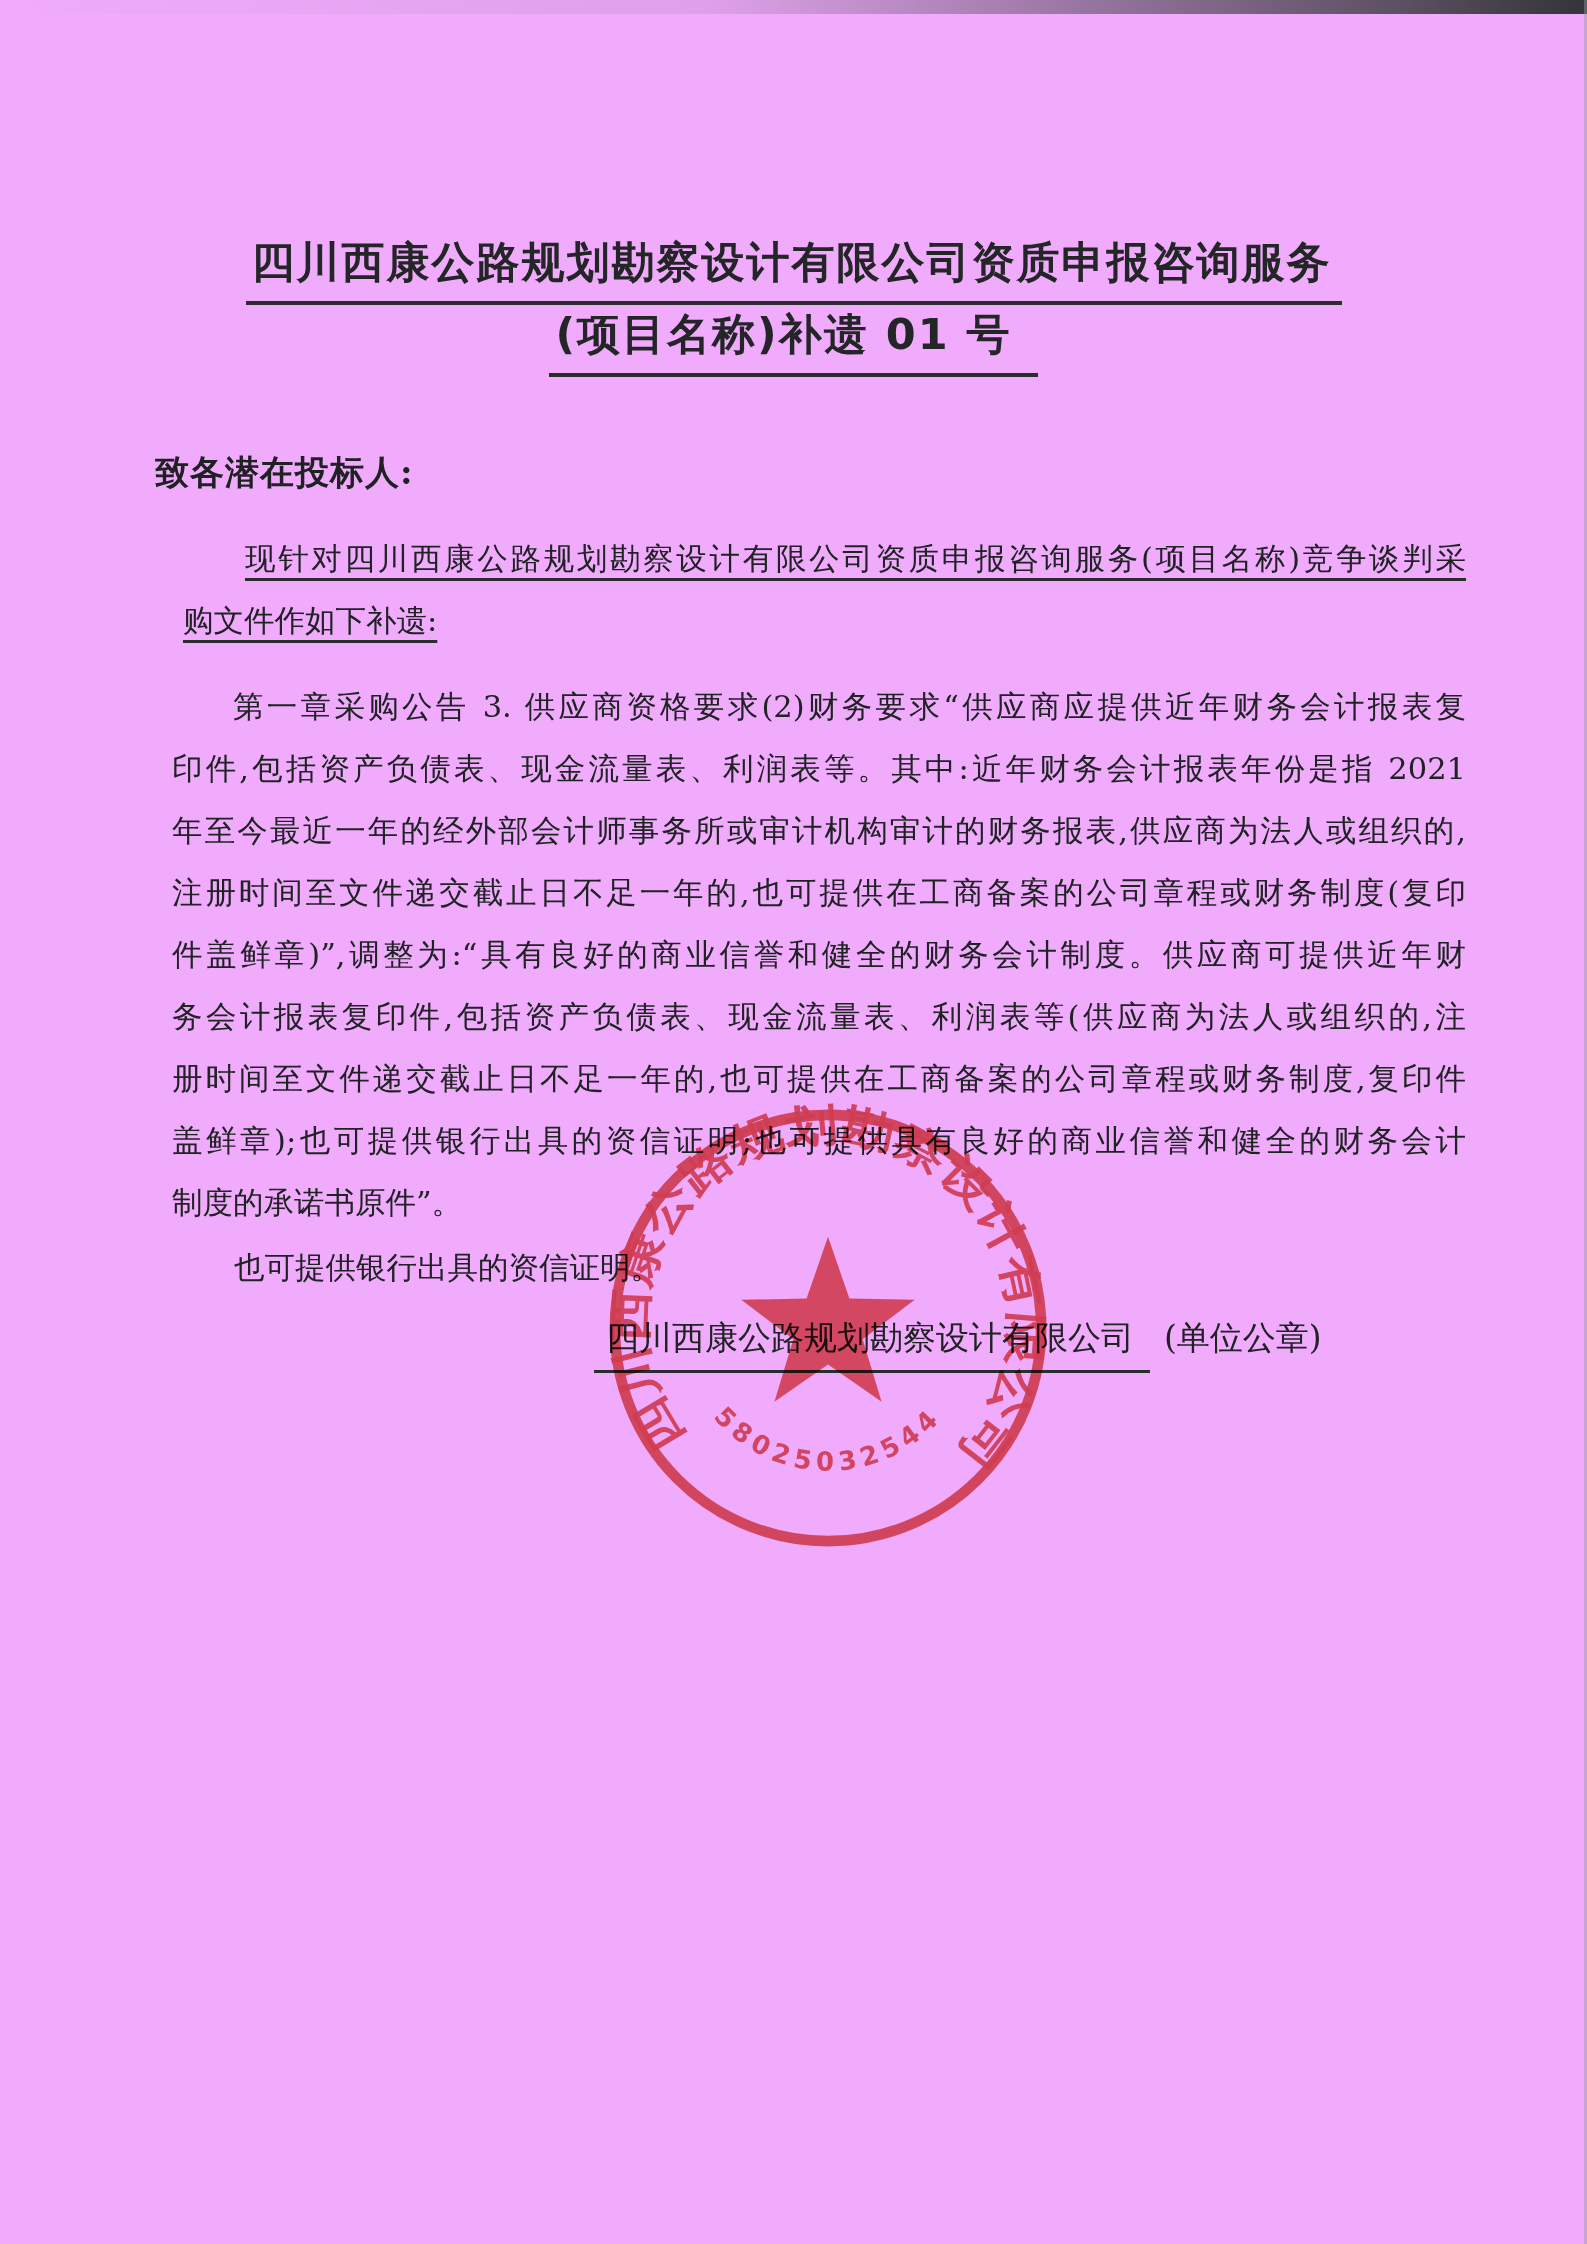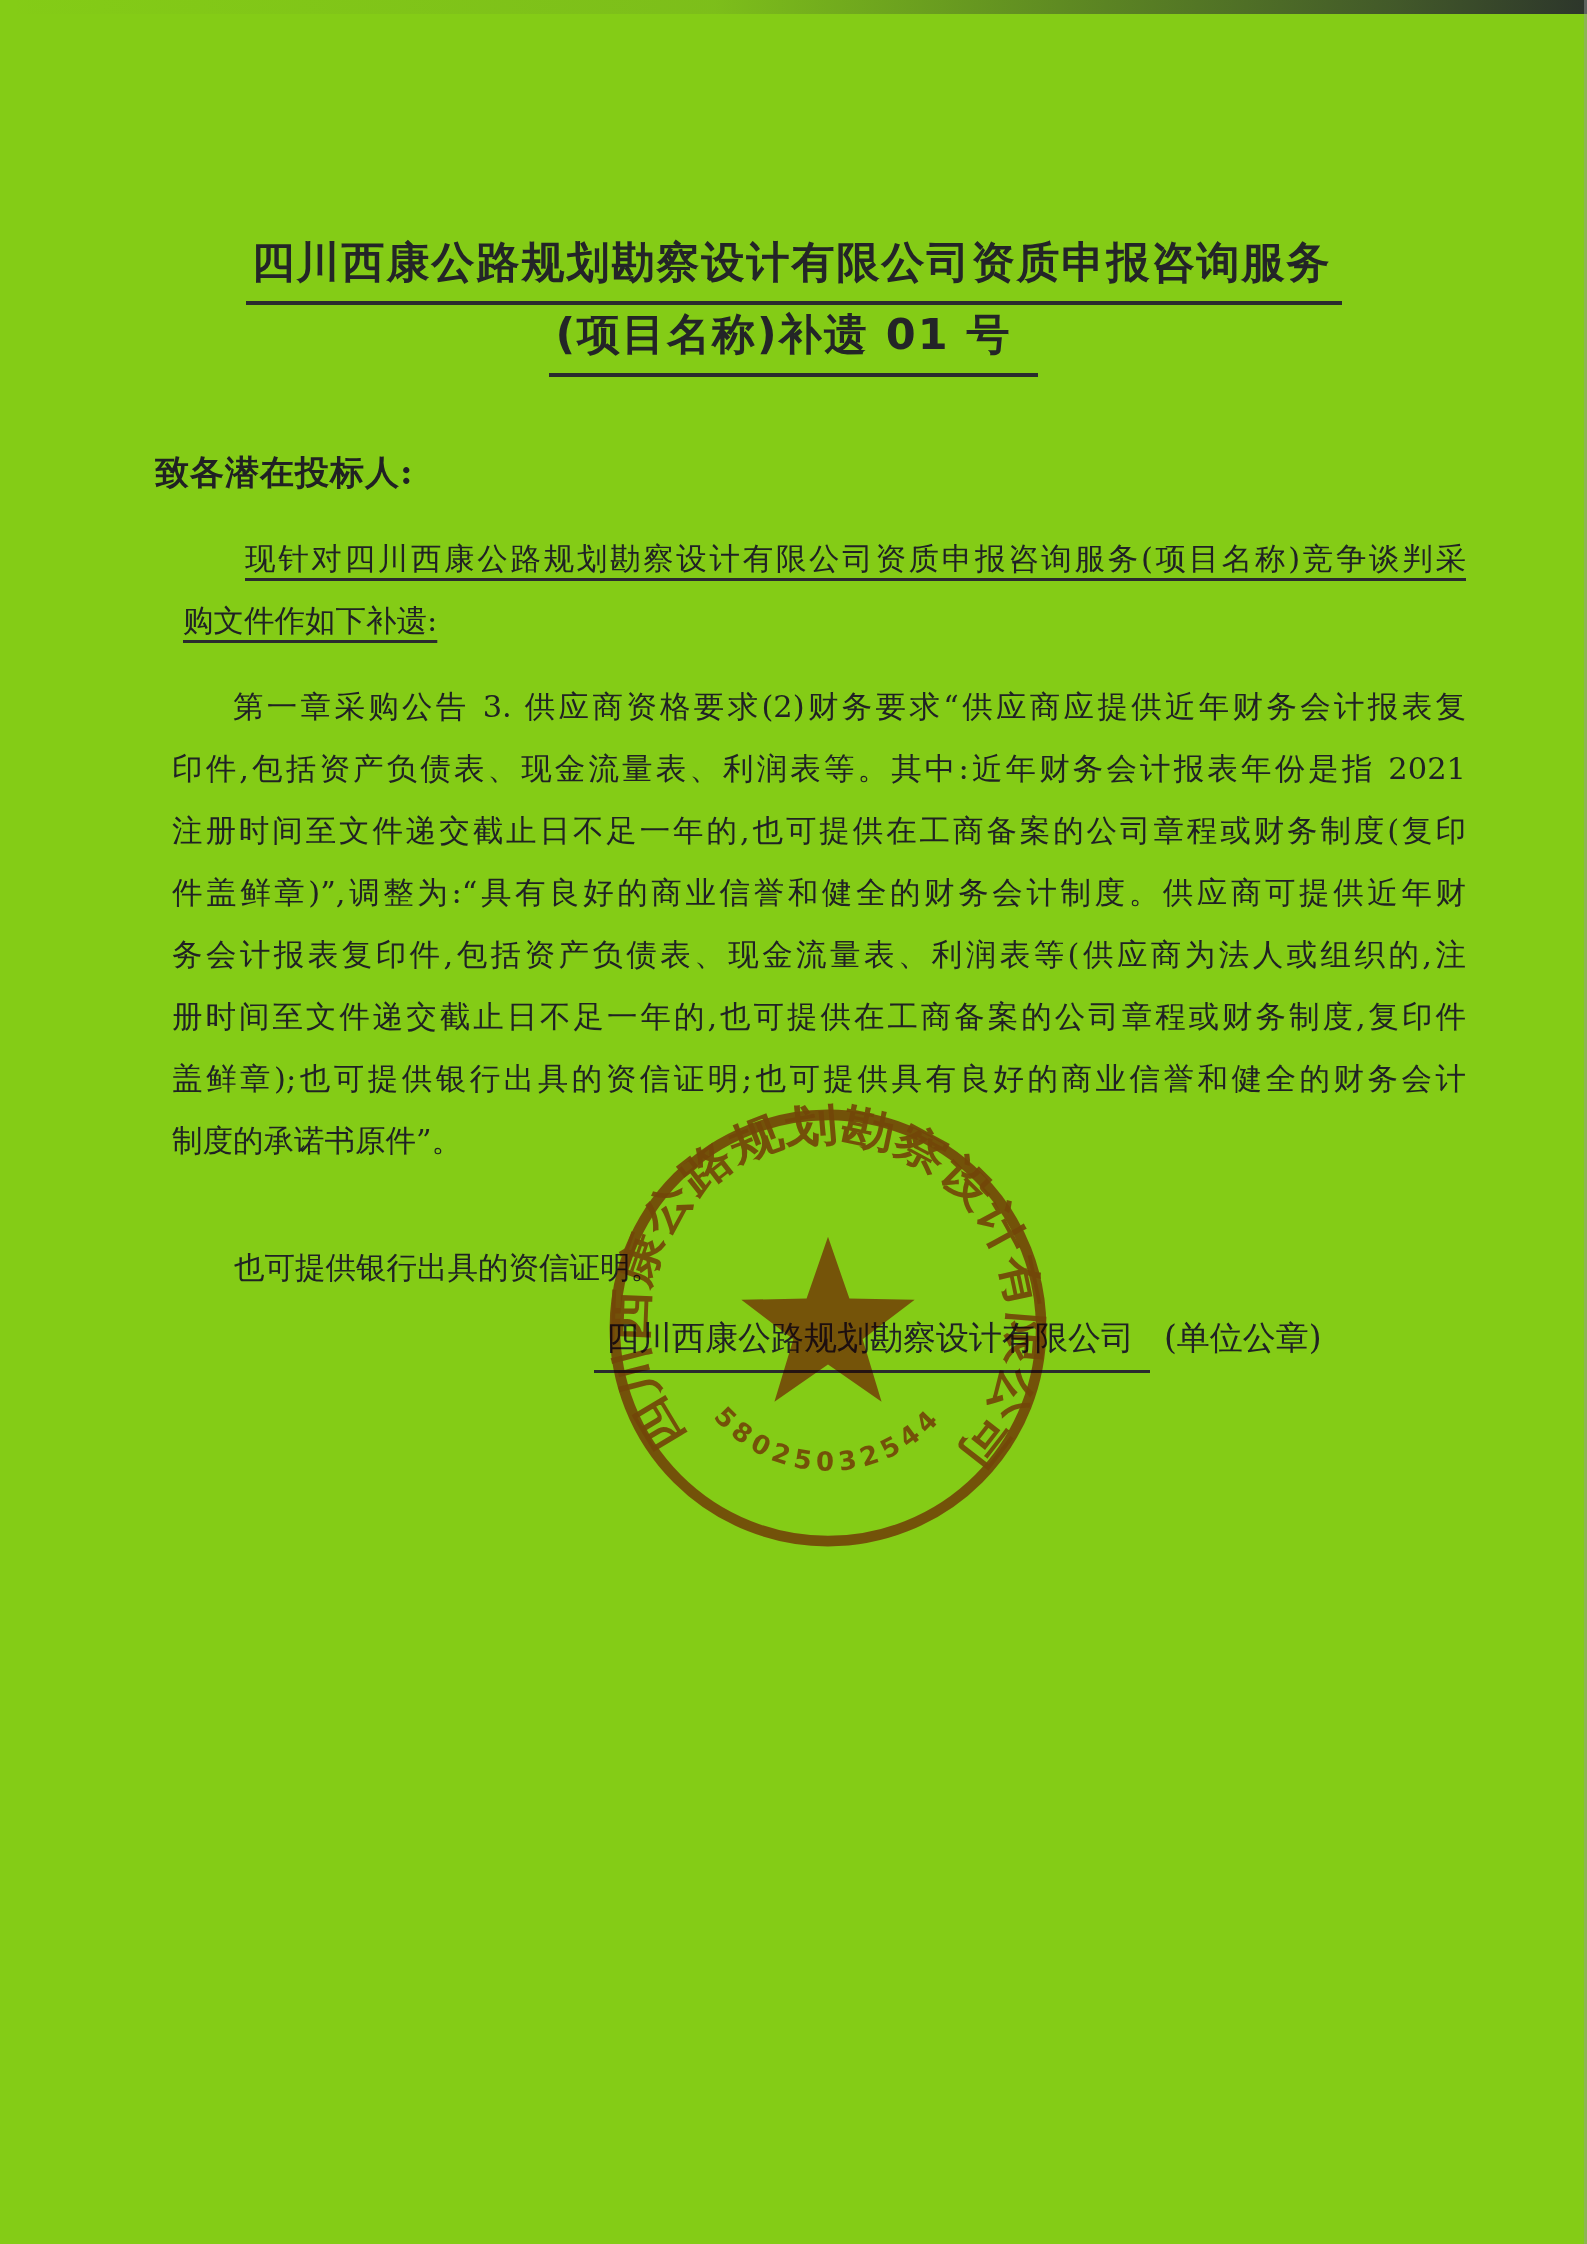--- a/index.html
+++ b/index.html
@@ -1,20 +1,20 @@
 <!DOCTYPE html>
 <html><head>
 <meta charset="utf-8">
 <style>
   html,body{margin:0;padding:0;background:#e8e8e6;}
   .page{
     position:relative;
     width:1587px;height:2244px;
     margin:0 auto;
-    background:#84cc16;
+    background:#f0abfc;
     overflow:hidden;
     font-family:"DejaVu Serif", serif;
     color:#1d1e20;
   }
   
   .scan-top{
     position:absolute;top:0;left:0;width:100%;height:14px;
     background:linear-gradient(to right,
       rgba(60,66,64,0) 0%,
       rgba(60,66,64,0.10) 45%,
@@ -124,20 +124,21 @@
   <div class="salutation">致各潜在投标人:</div>
 
   <div class="intro">
     <div class="iline i1">现针对四川西康公路规划勘察设计有限公司资质申报咨询服务(项目名称)竞争谈判采</div>
     <div><span class="iline i2">购文件作如下补遗:</span></div>
   </div>
 
   <div class="body-par">
     <div class="bline first">第一章采购公告 3. 供应商资格要求(2)财务要求“供应商应提供近年财务会计报表复</div>
     <div class="bline">印件,包括资产负债表、现金流量表、利润表等。其中:近年财务会计报表年份是指 2021</div>
+    <div class="bline">年至今最近一年的经外部会计师事务所或审计机构审计的财务报表,供应商为法人或组织的,</div>
     <div class="bline">注册时间至文件递交截止日不足一年的,也可提供在工商备案的公司章程或财务制度(复印</div>
     <div class="bline">件盖鲜章)”,调整为:“具有良好的商业信誉和健全的财务会计制度。供应商可提供近年财</div>
     <div class="bline">务会计报表复印件,包括资产负债表、现金流量表、利润表等(供应商为法人或组织的,注</div>
     <div class="bline">册时间至文件递交截止日不足一年的,也可提供在工商备案的公司章程或财务制度,复印件</div>
     <div class="bline">盖鲜章);也可提供银行出具的资信证明;也可提供具有良好的商业信誉和健全的财务会计</div>
     <div class="bline last">制度的承诺书原件”。</div>
   </div>
 
   <div class="closing">也可提供银行出具的资信证明。</div>
 

